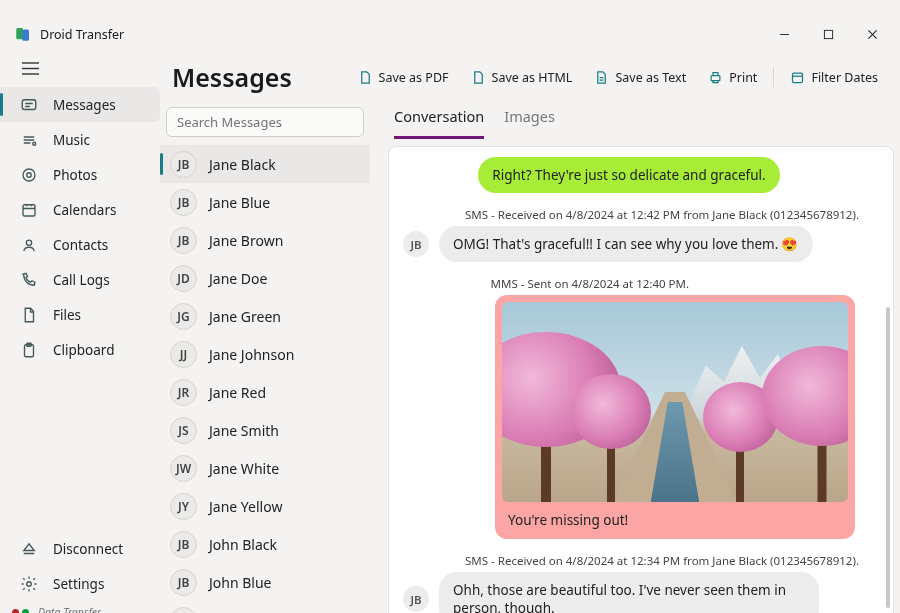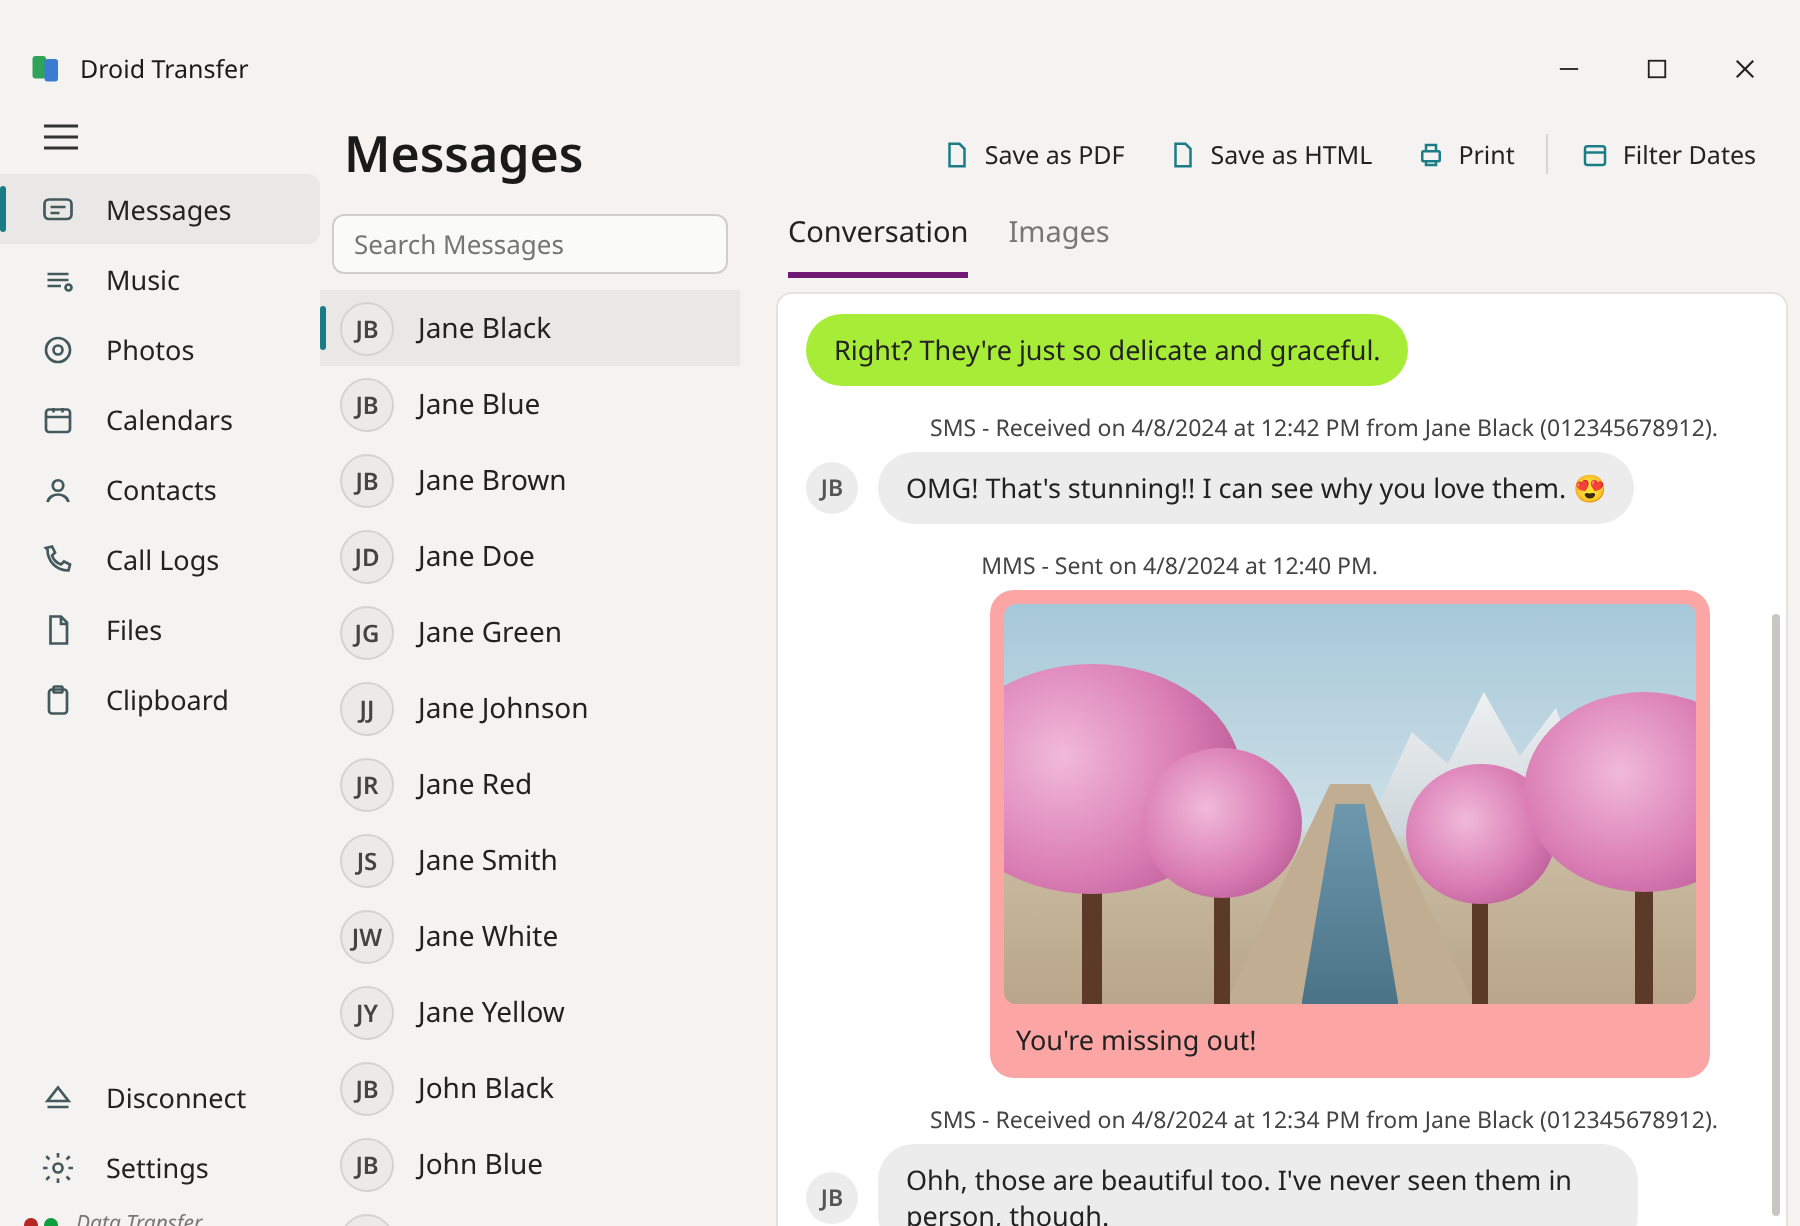--- a/index.html
+++ b/index.html
@@ -62,21 +62,21 @@
   .tab { font-size: 14.5px; color: #777; padding-bottom: 10px; cursor: pointer; border-bottom: 3px solid transparent; }
   .tab.active { color: #222; border-bottom: 3px solid #701a75; }
   .messages-area { flex: 1; background: #fff; border: 1px solid #e4e2e0; border-radius: 8px; margin: 6px 2px 0 0; padding: 10px 14px 6px 14px; overflow-y: auto; position: relative; }
   .scrollbar { position:absolute; right:3px; top:160px; bottom:20px; width:4px; background:#c9c7c4; border-radius:3px; }
 
   .msg-meta { font-size: 11.5px; color: #444; margin-bottom: 4px; }
   .msg-meta.right { text-align: right; padding-right: 28px; }
   .msg-meta.left { text-align: center; padding-left: 42px; }
 
   .bubble-row { display: flex; margin-bottom: 14px; }
-  .bubble-row.me { justify-content: flex-start; padding-right: 24px; }
+  .bubble-row.me { justify-content: center; padding-right: 24px; }
   .bubble-row.them { justify-content: flex-start; align-items: center; padding-left: 0; }
   .bubble { padding: 9px 14px; border-radius: 18px; font-size: 13.5px; color: #222; max-width: 380px; }
   .bubble.me { background: #a7ec36; }
   .bubble.them { background: #ececec; }
   .them .sm-avatar { width: 26px; height: 26px; border-radius: 50%; background: #ececec; display:flex; align-items:center; justify-content:center; font-size:11.5px; font-weight:600; color:#555; margin-right:10px; flex-shrink:0; }
 
   .mms-row { display: flex; justify-content: flex-end; padding-right: 24px; margin-bottom: 14px; }
   .mms-bubble { background: #fca5a5; border-radius: 12px; padding: 7px 7px 8px 7px; width: 360px; }
   .mms-img { width: 100%; height: 200px; border-radius: 6px; overflow: hidden; position: relative; }
   .sky { position:absolute; inset:0; background: linear-gradient(#a6c8d8 0%, #cddfe7 55%, #c8b99e 65%, #b9a58a 100%); }
@@ -246,20 +246,29 @@
             <span class="tool-ico">
                 <svg width="15" height="15" viewBox="0 0 24 24" fill="none" stroke="currentColor" stroke-width="2">
                   <path d="M6 3h8l4 4v14H6z"></path>
                 </svg>
               </span>
             <span>Save as HTML</span>
           </div>
           <div class="tool-btn">
             <span class="tool-ico">
                 <svg width="15" height="15" viewBox="0 0 24 24" fill="none" stroke="currentColor" stroke-width="2">
+                  <path d="M6 3h8l4 4v14H6z"></path>
+                  <path d="M9 12h6M9 16h6"></path>
+                </svg>
+              </span>
+            <span>Save as Text</span>
+          </div>
+          <div class="tool-btn">
+            <span class="tool-ico">
+                <svg width="15" height="15" viewBox="0 0 24 24" fill="none" stroke="currentColor" stroke-width="2">
                   <rect x="5" y="9" width="14" height="8" rx="1"></rect>
                   <path d="M8 9V4h8v5M8 17v3h8v-3"></path>
                 </svg>
               </span>
             <span>Print</span>
           </div>
           <span class="tool-sep"></span>
           <div class="tool-btn">
             <span class="tool-ico">
                 <svg width="15" height="15" viewBox="0 0 24 24" fill="none" stroke="currentColor" stroke-width="2">
@@ -341,21 +350,21 @@
           </div>
           <div class="messages-area">
 
             <div class="bubble-row me">
               <div class="bubble me">Right? They're just so delicate and graceful.</div>
             </div>
 
             <div class="msg-meta left">SMS - Received on 4/8/2024 at 12:42 PM from Jane Black (012345678912).</div>
             <div class="bubble-row them">
               <div class="sm-avatar">JB</div>
-              <div class="bubble them">OMG! That's stunning!! I can see why you love them. 😍</div>
+              <div class="bubble them">OMG! That's graceful!! I can see why you love them. 😍</div>
             </div>
 
             <div class="msg-meta right" style="padding-right:190px">MMS - Sent on 4/8/2024 at 12:40 PM.</div>
             <div class="mms-row">
               <div class="mms-bubble">
                 <div class="mms-img">
                   <div class="sky"></div>
                   <div class="mtn"></div>
                   <div class="path"></div>
                   <div class="water"></div>

